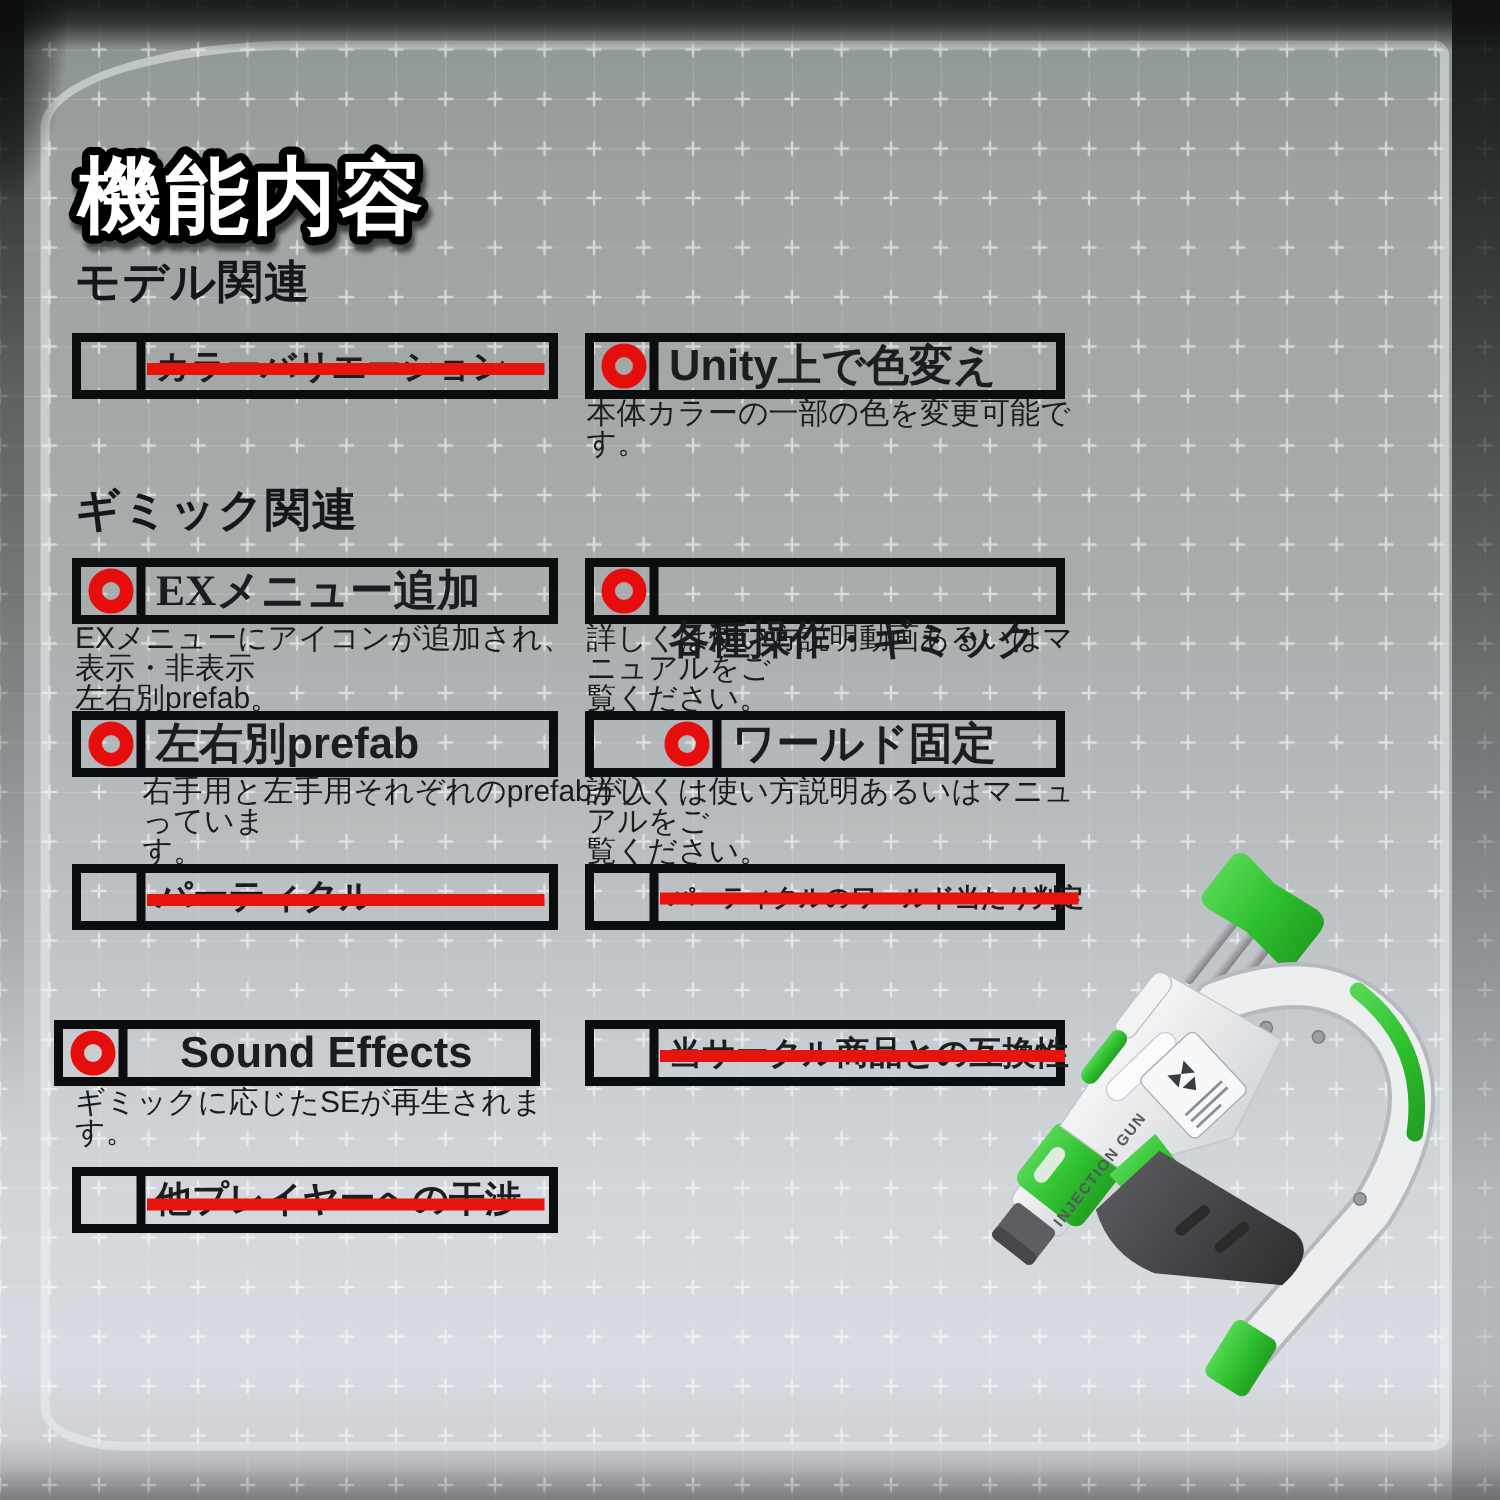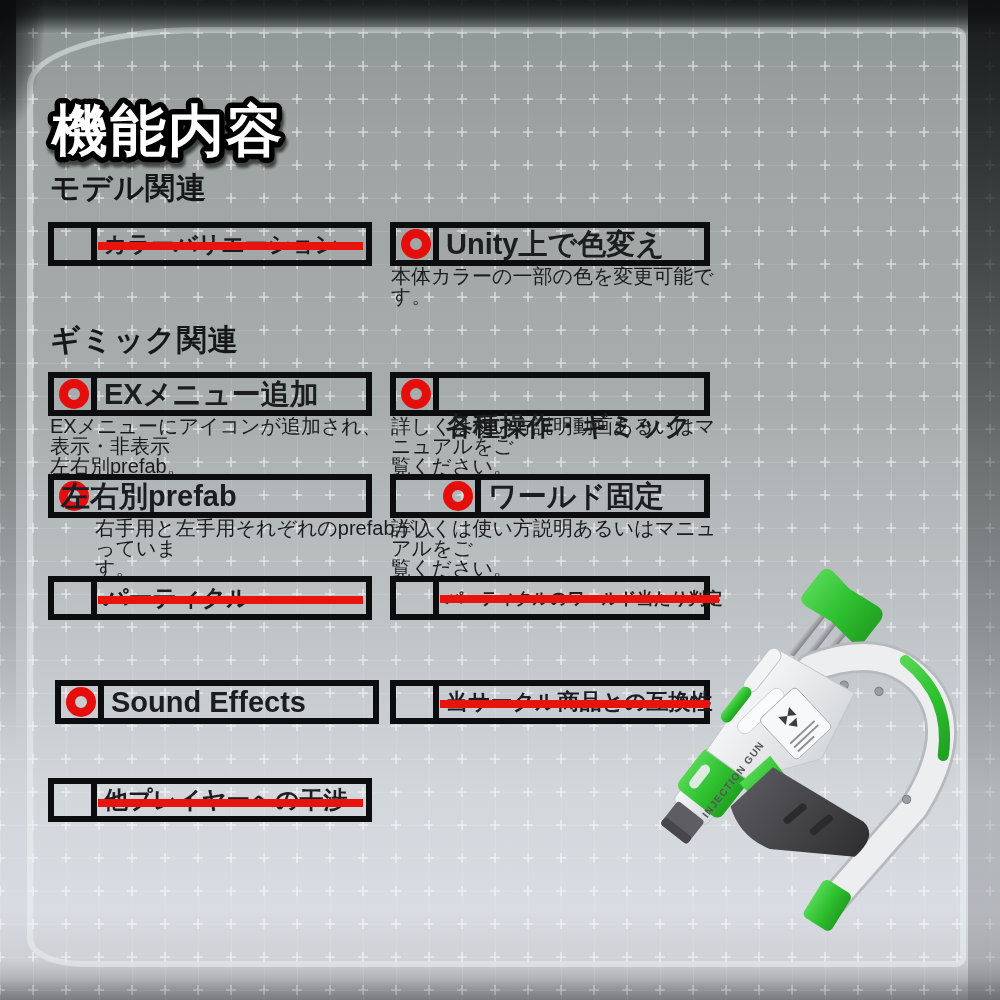--- a/index.html
+++ b/index.html
@@ -87,21 +87,21 @@
       <span class="ring"></span>
     </div>
     <div class="lbl">
       <span>Unity上で色変え</span>
     </div>
   </div>
   <div class="desc" style="left:391px;top:266px;width:330px;">本体カラーの一部の色を変更可能です。</div>
 
   <div class="sec-head" style="left:50px;top:320px;">ギミック関連</div>
 
-  <div class="cbox" style="left:48px;top:372px;width:324px;">
+  <div class="cbox" style="left:48px;top:372px;width:324px;font-family:Liberation Serif, serif;">
     <div class="cell">
       <span class="ring"></span>
     </div>
     <div class="lbl">
       <span>EXメニュー追加</span>
     </div>
   </div>
   <div class="desc" style="left:50px;top:416px;width:344px;">EXメニューにアイコンが追加され、表示・非表示
 左右別prefab。</div>
 
@@ -109,21 +109,21 @@
     <div class="cell">
       <span class="ring"></span>
     </div>
     <div class="lbl" style="font-size:27px;margin-top:48px;">
       <span>各種操作・ギミック</span>
     </div>
   </div>
   <div class="desc" style="left:391px;top:416px;width:340px;">詳しくは使い方説明動画あるいはマニュアルをご
 覧ください。</div>
 
-  <div class="cbox" style="left:48px;top:474px;width:324px;flex-direction:column;">
+  <div class="cbox" style="left:48px;top:474px;width:324px;">
     <div class="cell">
       <span class="ring"></span>
     </div>
     <div class="lbl">
       <span>左右別prefab</span>
     </div>
   </div>
   <div class="desc" style="left:50px;top:518px;width:344px;margin-left:45px;">右手用と左手用それぞれのprefabが入っていま
 す。</div>
 
@@ -147,28 +147,29 @@
   </div>
 
   <div class="cbox" style="left:390px;top:576px;width:320px;">
     <div class="cell"></div>
     <div class="lbl" style="font-size:17px;">
       <span>パーティクルのワールド当たり判定</span>
       <span class="strike" style="top:13px;"></span>
     </div>
   </div>
 
-  <div class="cbox" style="left:55px;top:680px;width:324px;">
+  <div class="cbox" style="left:36px;top:680px;width:324px;gap:28px;">
     <div class="cell">
       <span class="ring"></span>
     </div>
     <div class="lbl">
       <span>Sound Effects</span>
     </div>
   </div>
+  <div class="desc" style="left:50px;top:725px;width:344px;">ギミックに応じたSEが再生されます。</div>
 
   <div class="cbox" style="left:390px;top:680px;width:320px;">
     <div class="cell"></div>
     <div class="lbl" style="font-size:22px;">
       <span>当サークル商品との互換性</span>
       <span class="strike" style="top:14px;"></span>
     </div>
   </div>
 
   <div class="cbox" style="left:48px;top:778px;width:324px;">

